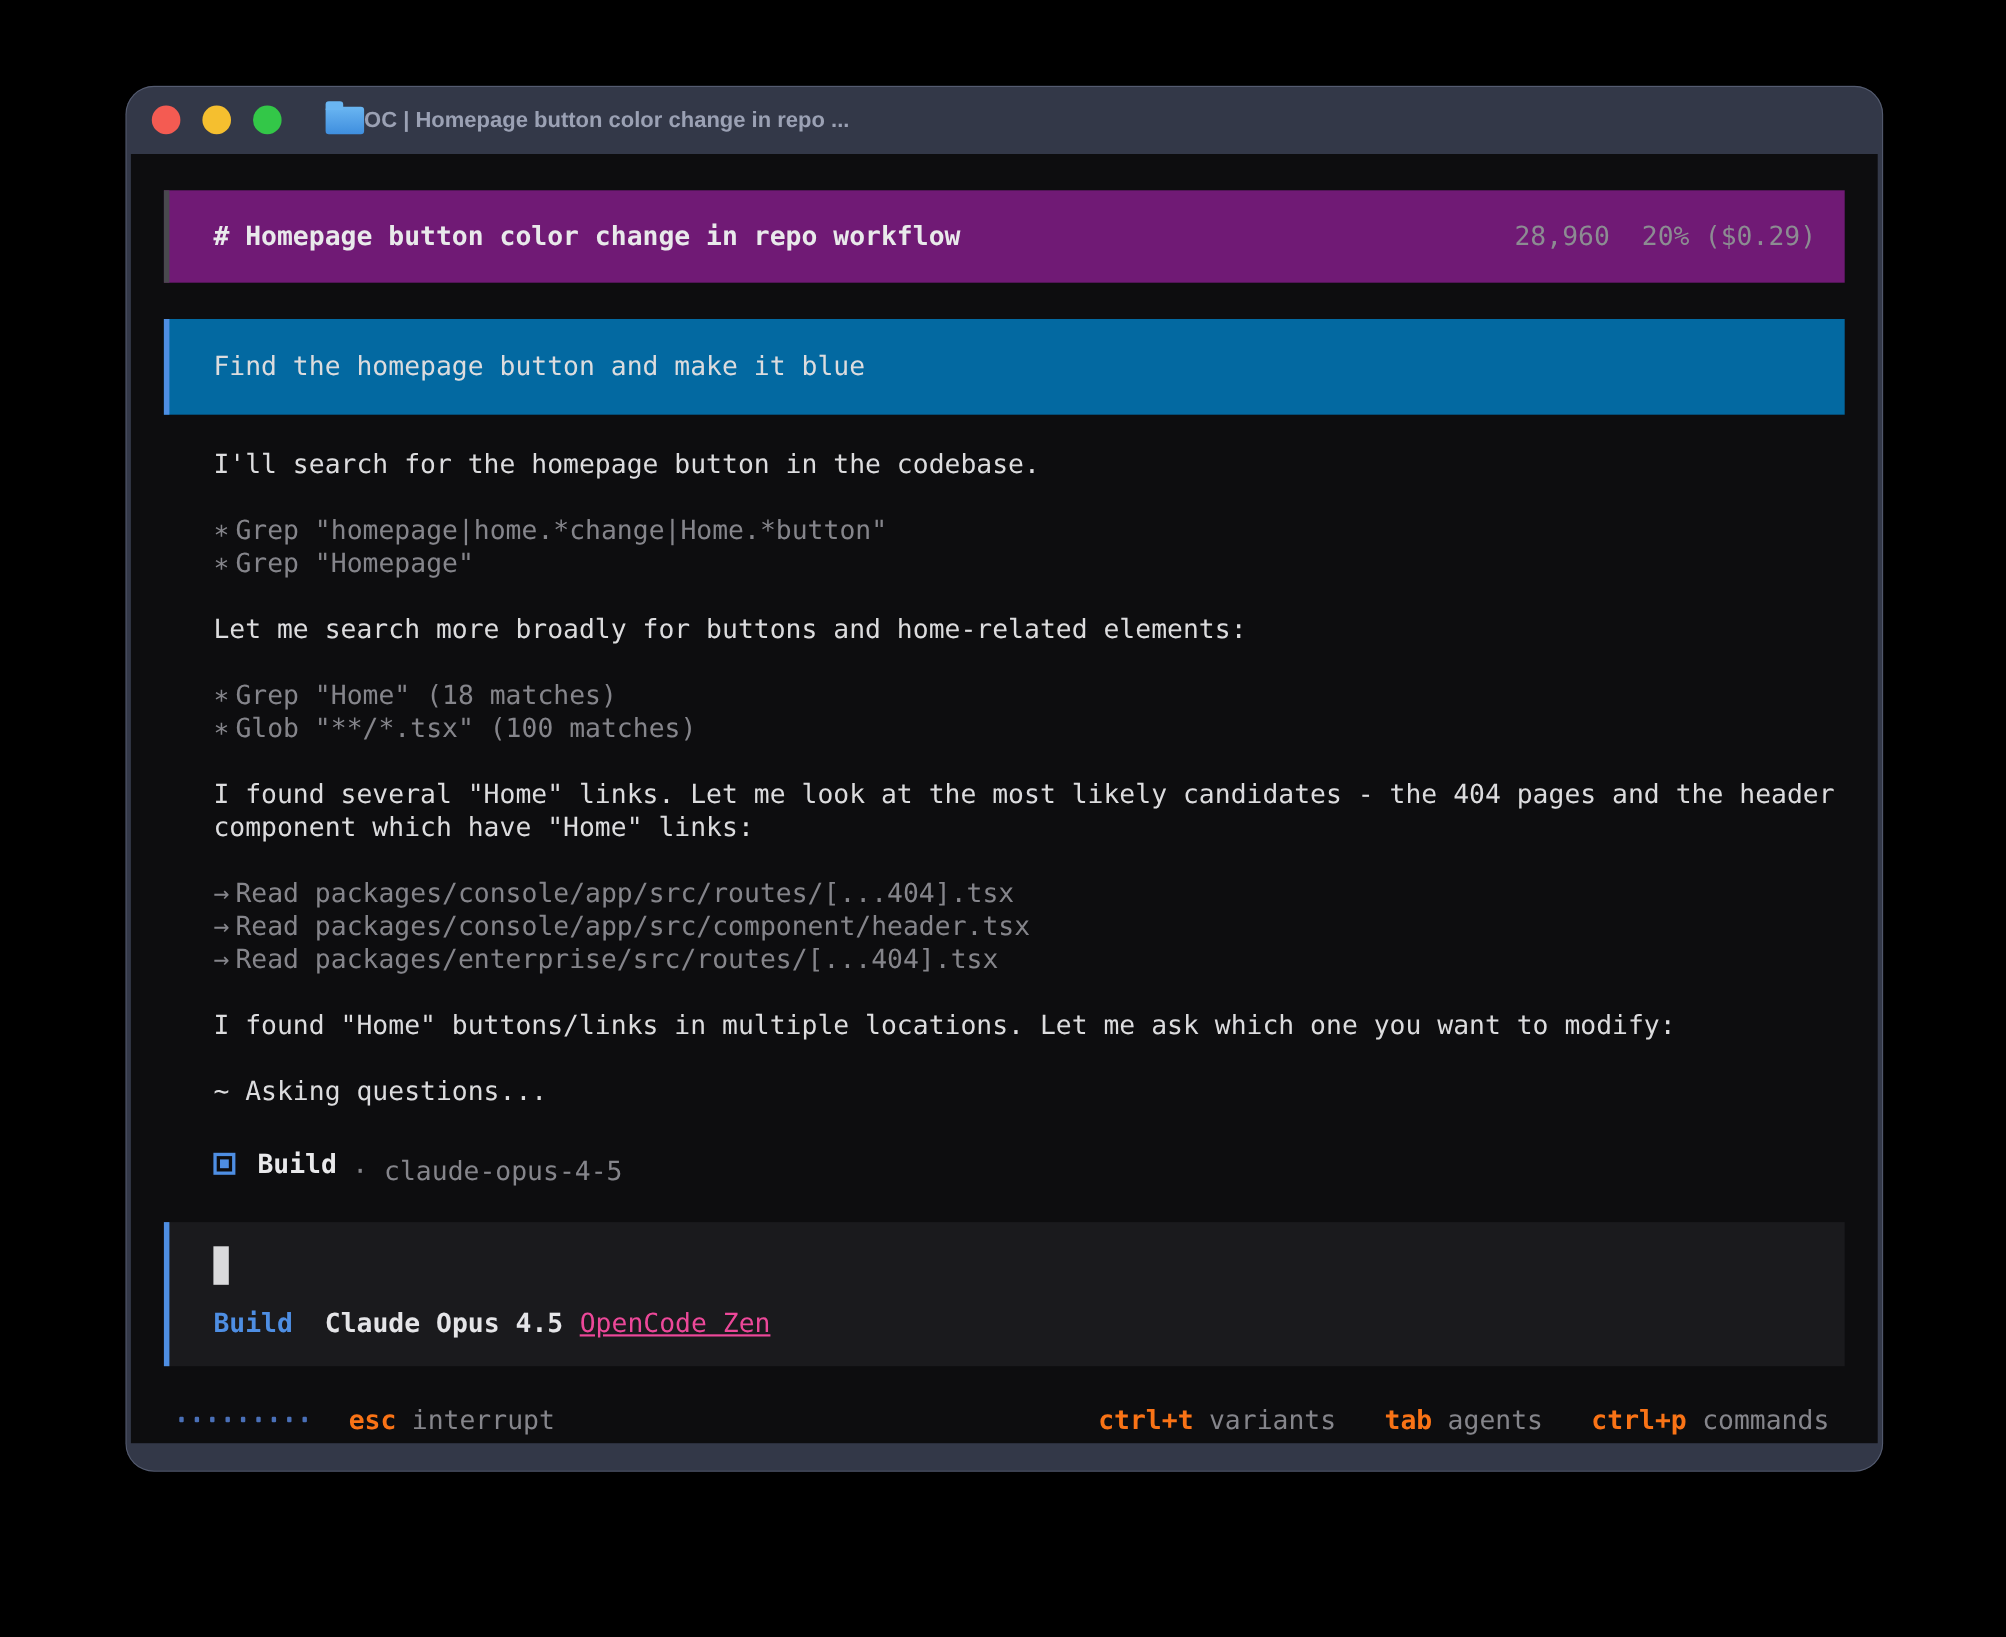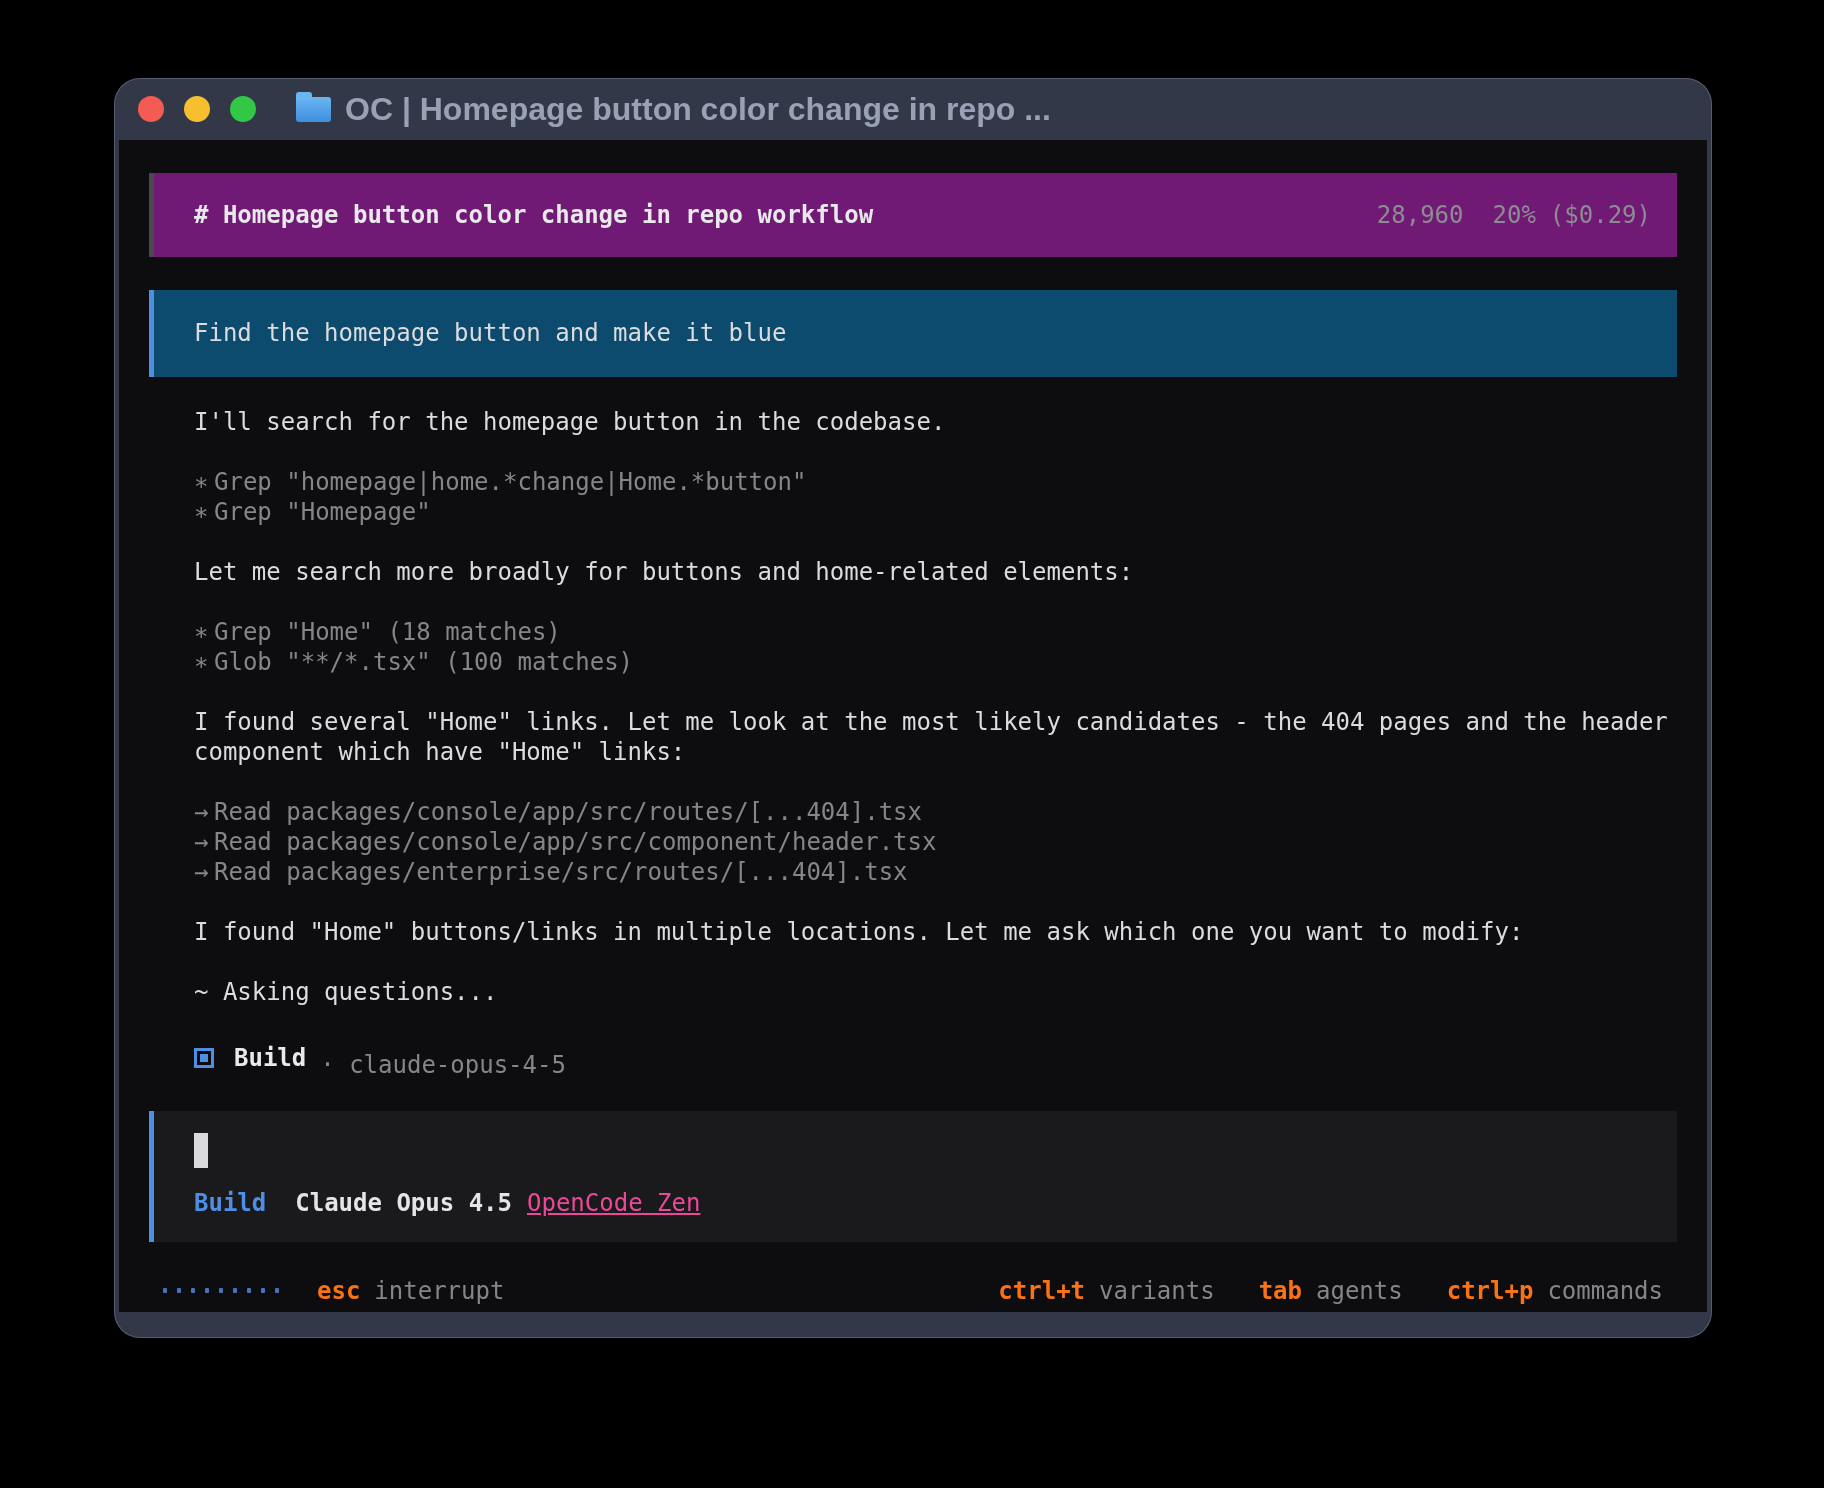--- a/index.html
+++ b/index.html
@@ -20,39 +20,39 @@
   .lights{display:flex;align-items:center;gap:20px;}
   .light{width:26px;height:26px;border-radius:50%;}
   .light.red{background:#f45b52;}
   .light.yellow{background:#f5bf2f;}
   .light.green{background:#33c748;}
   .folder{position:relative;width:35px;height:25px;margin-left:40px;
     background:linear-gradient(180deg,#6ab6f2 0%,#3f8ede 100%);border-radius:3px;}
   .folder::before{content:"";position:absolute;top:-5px;left:0;width:16px;height:8px;
     background:#6ab6f2;border-radius:3px 3px 0 0;}
   .win-title{
-    margin-left:14px;font-family:"Liberation Sans", sans-serif;font-weight:700;
-    font-size:32px;color:#9ba1b4;white-space:nowrap;
+    font-family:"Liberation Sans", sans-serif;font-weight:700;
+    font-size:20px;color:#9ba1b4;white-space:nowrap;
   }
   .term{
     flex:1;background:#0d0d0f;display:flex;flex-direction:column;
     padding:0 30px;box-sizing:border-box;overflow:hidden;color:#dcdcde;
     font-size:24px;line-height:30px;
   }
   .panel{box-sizing:border-box;display:flex;align-items:center;}
   .hdr-panel{
     margin-top:33px;height:88px;background:#701a75;border-left:5px solid #49494e;
     padding:0 26px 0 40px;justify-content:space-between;
   }
   .hdr-title{font-weight:700;color:#e9e9eb;white-space:pre;}
   .hdr-stats{color:#8c8c92;white-space:pre;display:flex;}
   .hdr-stats .sp2{width:29px;display:inline-block;}
   .hdr-stats .sp1{width:14px;display:inline-block;}
   .user-panel{
-    margin-top:33px;height:90px;background:#0c4a6e;border-left:5px solid #4e8ee3;
+    margin-top:33px;height:90px;background:#0369a1;border-left:5px solid #4e8ee3;
     padding:0 26px 0 40px;color:#dcdcde;
   }
   .conv{margin:30px 0 0 45px;}
   .block{margin-bottom:30px;}
   .block:last-child{margin-bottom:0;}
   .txt{color:#dcdcde;}
   .tool-line{color:#85858b;white-space:pre;}
   .tool-line .marker{display:inline-block;min-width:20px;}
   .status-row{display:flex;align-items:center;}
   .agent-icon{

